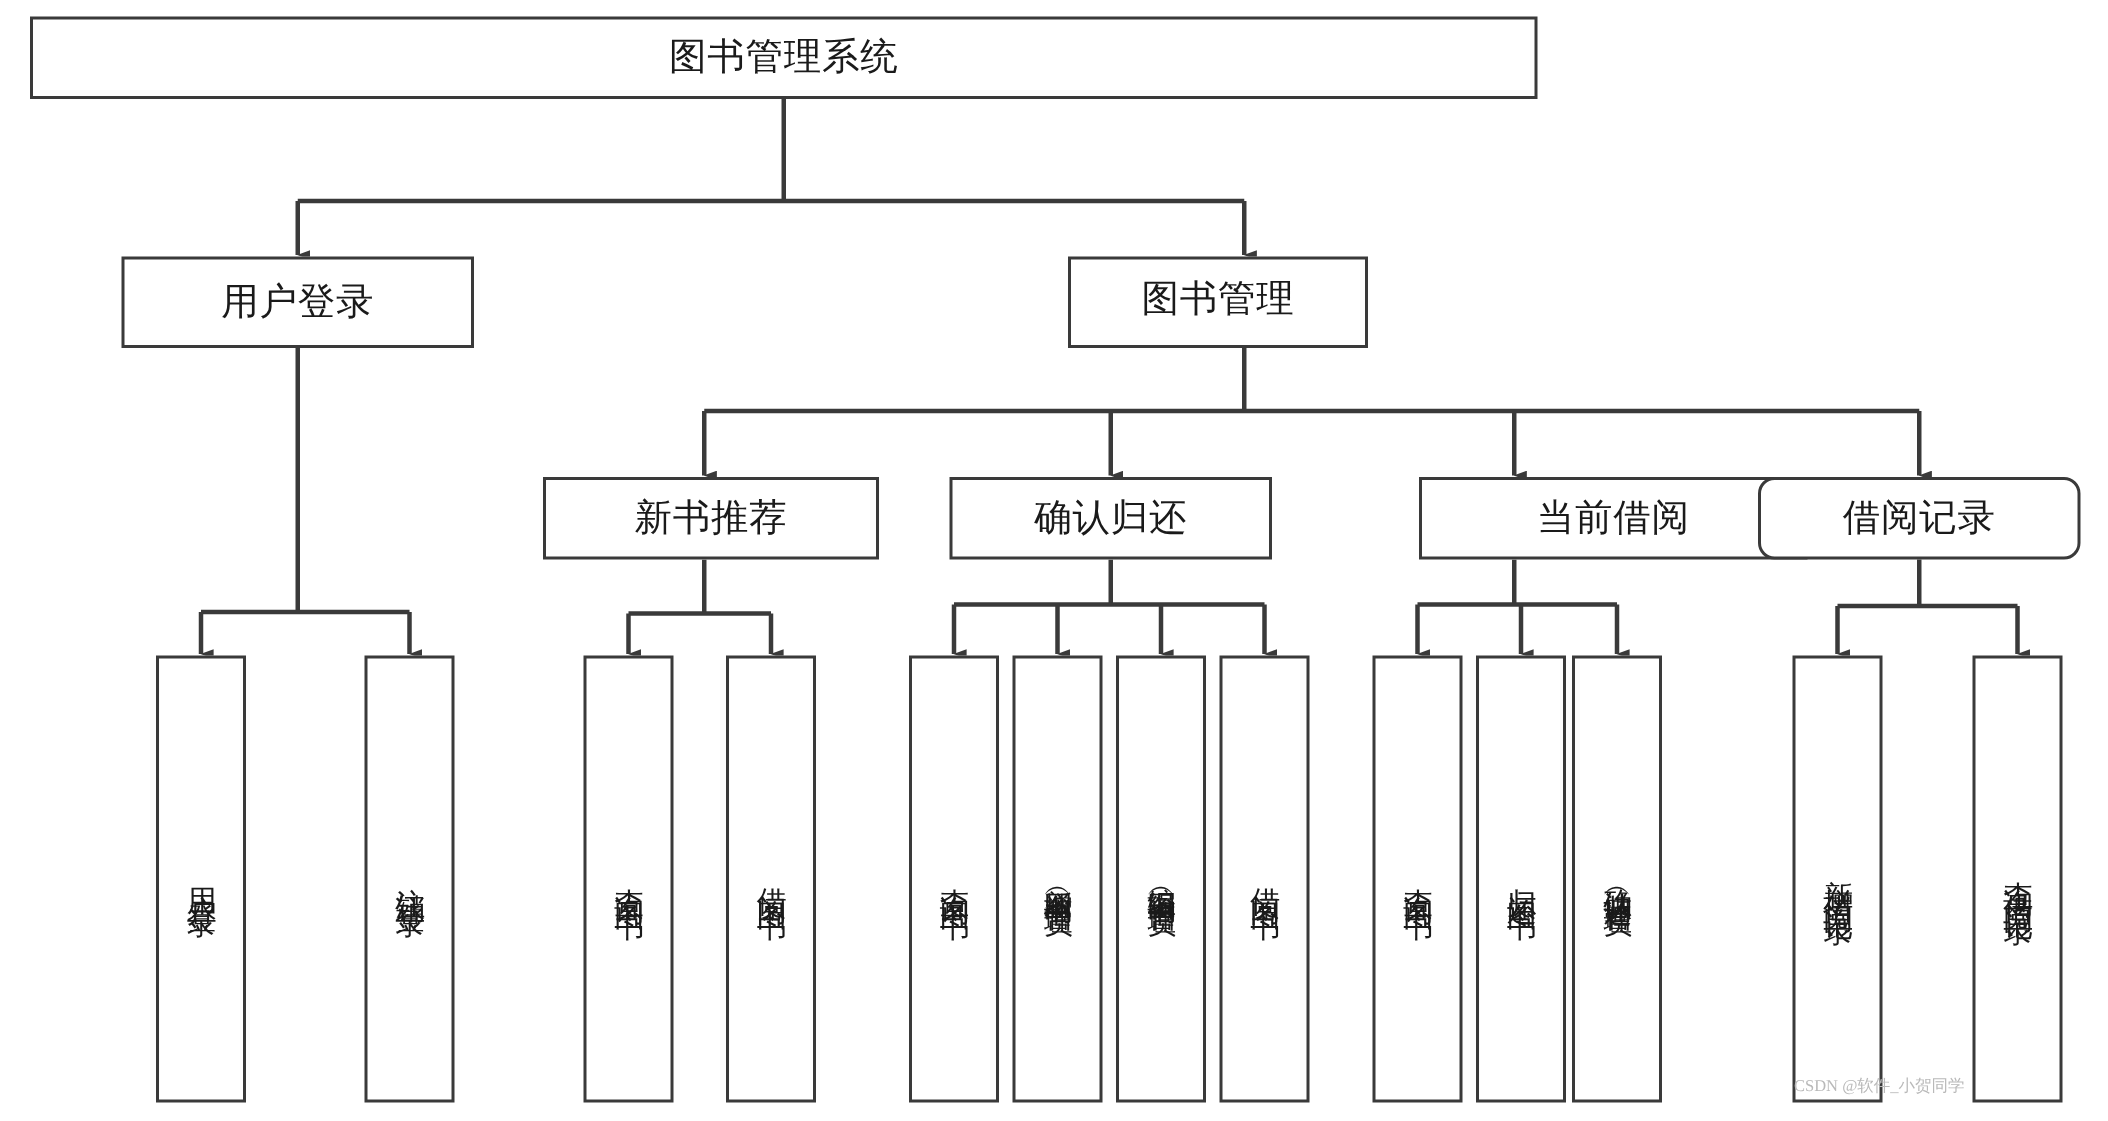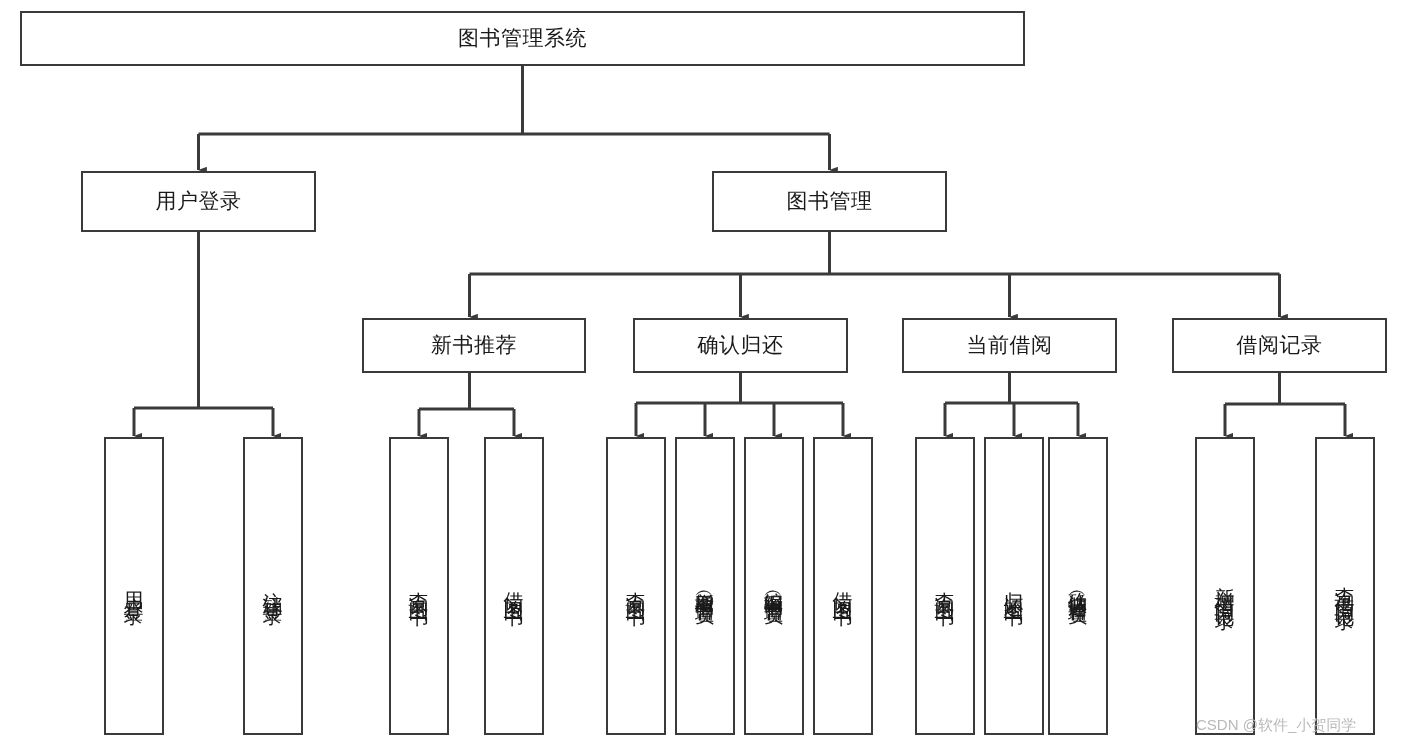--- a/index.html
+++ b/index.html
@@ -40,21 +40,21 @@
   }
   .node-label {
     color: #1a1a1a;
     line-height: 1.06;
     text-align: center;
     white-space: pre;
     letter-spacing: 0.5px;
   }
   
   .node.horizontal .node-label {
-    font-size: 21px;
+    font-size: 25px;
     white-space: nowrap;
   }
   
   .node.vertical {
     align-items: center;
     justify-content: center;
   }
   .node.vertical .node-label {
     writing-mode: vertical-rl;
     text-orientation: upright;
@@ -63,23 +63,23 @@
     letter-spacing: 5px;
     text-align: center;
   }
   .node.vertical.tight .node-label {
     letter-spacing: 2px;
     font-size: 19px;
   }
   .watermark {
     position: absolute;
     color: #b9b9b9;
-    font-size: 15px;
+    font-size: 11px;
     white-space: nowrap;
-    font-family: Liberation Sans, sans-serif;
+    font-family: Liberation Serif, serif;
   }
 </style>
 </head>
 <body>
 
 <div id="diagram-root">
   <svg class="edges" viewBox="0 0 1405 747" preserveAspectRatio="none" aria-hidden="true">
     <defs>
       <marker id="arrowhead" markerWidth="7" markerHeight="9" refX="3.2" refY="8.4" orient="auto" markerUnits="userSpaceOnUse">
         <path d="M0,0 L6.4,0 L3.2,8.8 Z" fill="#3a3a3a"></path>
@@ -122,33 +122,33 @@
       </g>
   </svg>
 
   <div id="node-layer">
       <div class="node horizontal" style="left: 20px; top: 11px; width: 1005px; height: 55px;">
         <span class="node-label">图书管理系统</span>
       </div>
       <div class="node horizontal" style="left: 81px; top: 171px; width: 235px; height: 61px;">
         <span class="node-label">用户登录</span>
       </div>
-      <div class="node horizontal" style="left: 712px; top: 171px; width: 235px; height: 61px;">
+      <div class="node horizontal" style="left: 712px; top: 171px; width: 200px; height: 61px; font-family: Liberation Mono, monospace;">
         <span class="node-label">图书管理</span>
       </div>
       <div class="node horizontal" style="left: 362px; top: 318px; width: 224px; height: 55px;">
         <span class="node-label">新书推荐</span>
       </div>
       <div class="node horizontal" style="left: 633px; top: 318px; width: 215px; height: 55px;">
         <span class="node-label">确认归还</span>
       </div>
-      <div class="node horizontal" style="left: 902px; top: 318px; width: 215px; height: 55px;">
+      <div class="node horizontal" style="left: 946px; top: 318px; width: 259px; height: 55px;">
         <span class="node-label">当前借阅</span>
       </div>
-      <div class="node horizontal" style="left: 1172px; top: 318px; width: 215px; height: 55px;">
+      <div class="node horizontal" style="left: 1172px; top: 318px; width: 215px; height: 55px; border-radius: 11px;">
         <span class="node-label">借阅记录</span>
       </div>
       <div class="node vertical" style="left: 104px; top: 437px; width: 60px; height: 298px;">
         <span class="node-label">用户登录</span>
       </div>
       <div class="node vertical" style="left: 243px; top: 437px; width: 60px; height: 298px;">
         <span class="node-label">注销登录</span>
       </div>
       <div class="node vertical" style="left: 389px; top: 437px; width: 60px; height: 298px;">
         <span class="node-label">查询图书</span>

